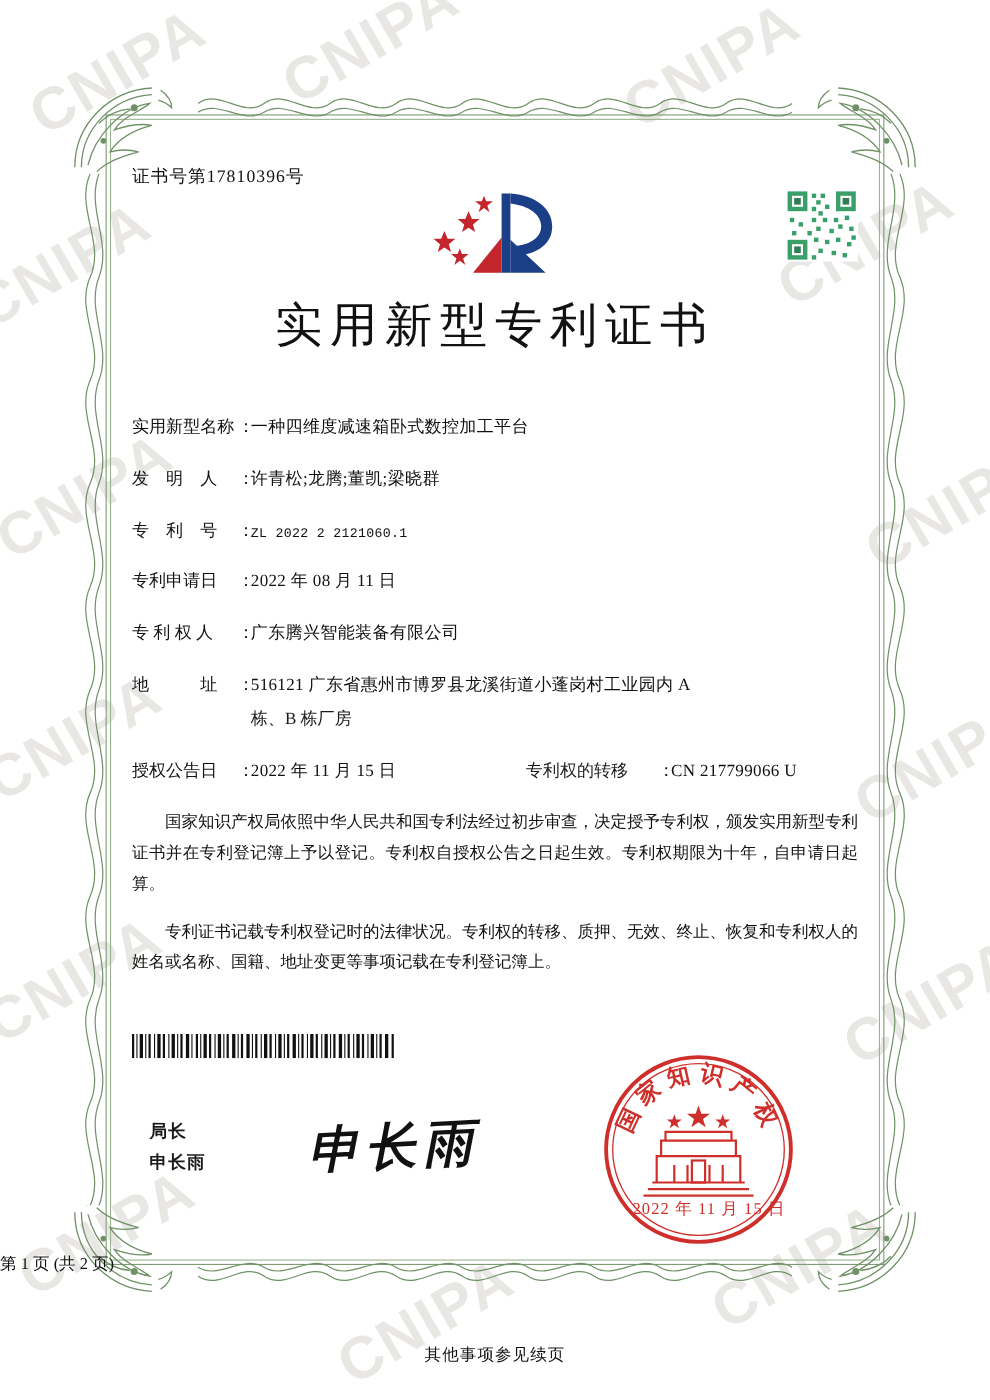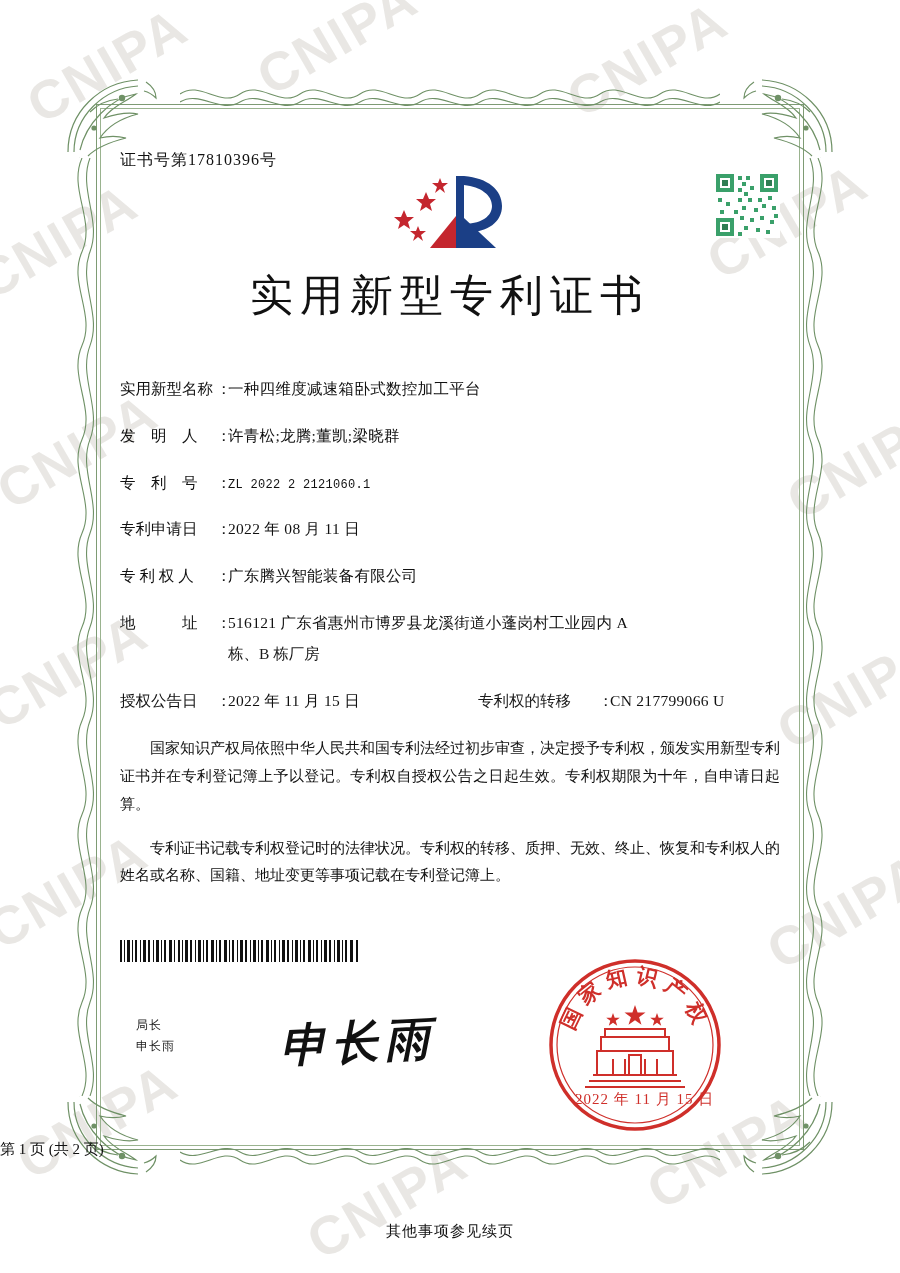--- a/index.html
+++ b/index.html
@@ -179,23 +179,23 @@
     z-index: 3;
   }
   .barcode svg { display: block; width: 100%; height: 100%; }
 
   
   .sig-block {
     position: absolute;
     left: 136px;
     top: 1015px;
     z-index: 3;
-    font-size: 12px;
+    font-size: 16px;
     line-height: 1.75;
-    font-weight: 400;
+    font-weight: 700;
     font-family: "DejaVu Sans", "Liberation Sans", sans-serif;
     letter-spacing: 1px;
   }
   .sig-script {
     position: absolute;
     left: 280px;
     top: 1012px;
     z-index: 3;
     font-family: "DejaVu Serif", serif;
     font-size: 46px;

